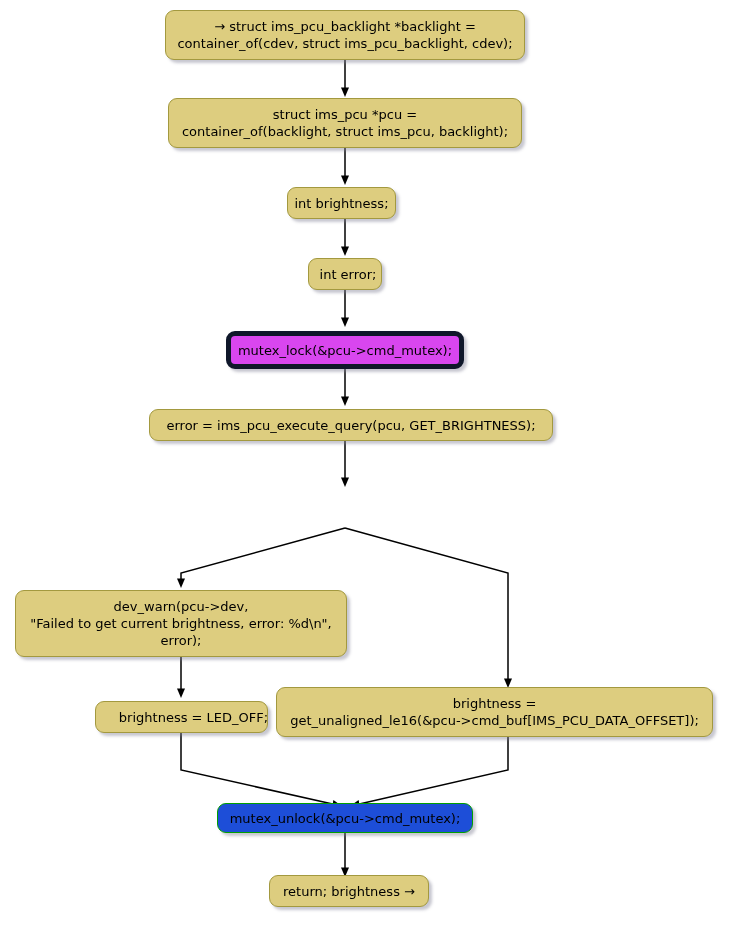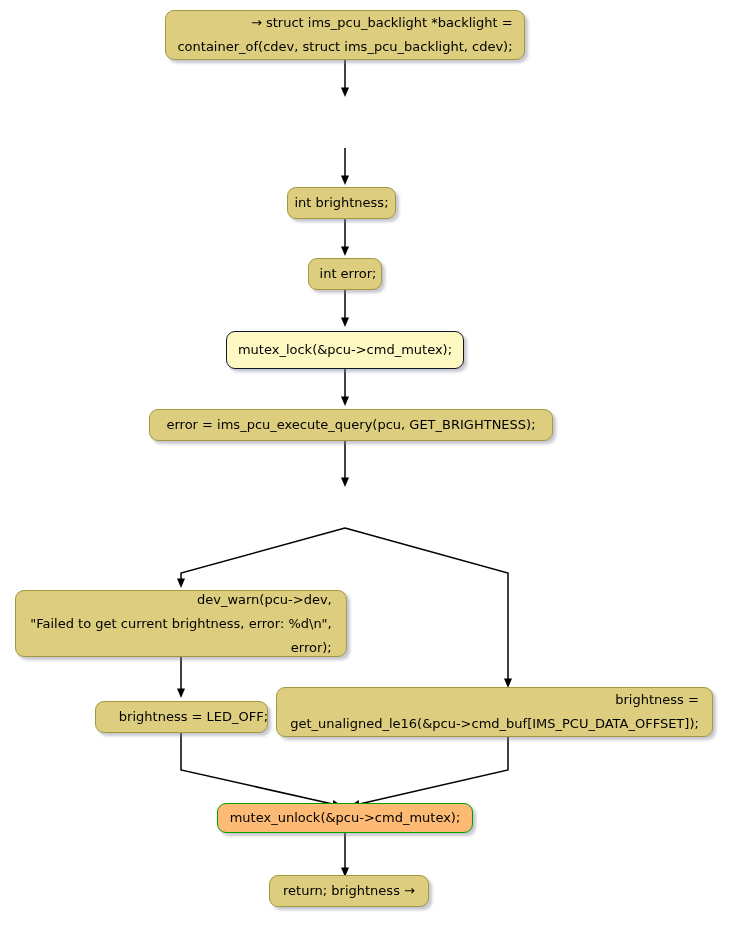--- a/index.html
+++ b/index.html
@@ -21,37 +21,37 @@
     width: 752px;
     height: 925px;
     pointer-events: none;
   }
   .node {
     position: absolute;
     box-sizing: border-box;
     display: flex;
     align-items: center;
     justify-content: center;
-    text-align: right;
+    text-align: center;
     border-radius: 9px;
     border: 1px solid #a3993f;
     background: #ddcd7f;
     color: #000000;
     font-size: 13px;
-    line-height: 24px;
+    line-height: 17px;
     white-space: pre;
     box-shadow: 3px 3px 3px rgba(130,130,150,0.45);
     letter-spacing: 0px;
   }
   .node.red {
-    background: #fef9c3;
-    border: 1px solid #0f172a;
+    background: #d946ef;
+    border: 5px solid #0f172a;
   }
   .node.green {
-    background: #fdba74;
+    background: #1d4ed8;
     border: 1px solid #00a000;
   }
   .diamond-wrap {
     position: absolute;
   }
   .diamond-wrap .dshadow {
     position: absolute;
     left: 3px; top: 3px;
     width: 100%; height: 100%;
     background: rgba(130,130,150,0.45);
@@ -110,20 +110,24 @@
 
       <line x1="345" y1="833" x2="345" y2="872" marker-end="url(#arrow)"></line>
     </g>
   </svg>
 
   <div class="node" style="left:165px; top:10px; width:360px; height:50px;">
     <span>→ struct ims_pcu_backlight *backlight =
 container_of(cdev, struct ims_pcu_backlight, cdev);</span>
   </div>
 
+  <div class="node" style="left:168px; top:98px; width:354px; height:50px;">
+    <span>struct ims_pcu *pcu =
+container_of(backlight, struct ims_pcu, backlight);</span>
+  </div>
 
   <div class="node" style="left:287px; top:187px; width:109px; height:32px;">
     <span>int brightness;</span>
   </div>
 
   <div class="node" style="left:308px; top:258px; width:74px; height:32px;padding-left:6px;">
     <span>int error;</span>
   </div>
 
   <div class="node red" style="left:226px; top:331px; width:238px; height:38px;">

